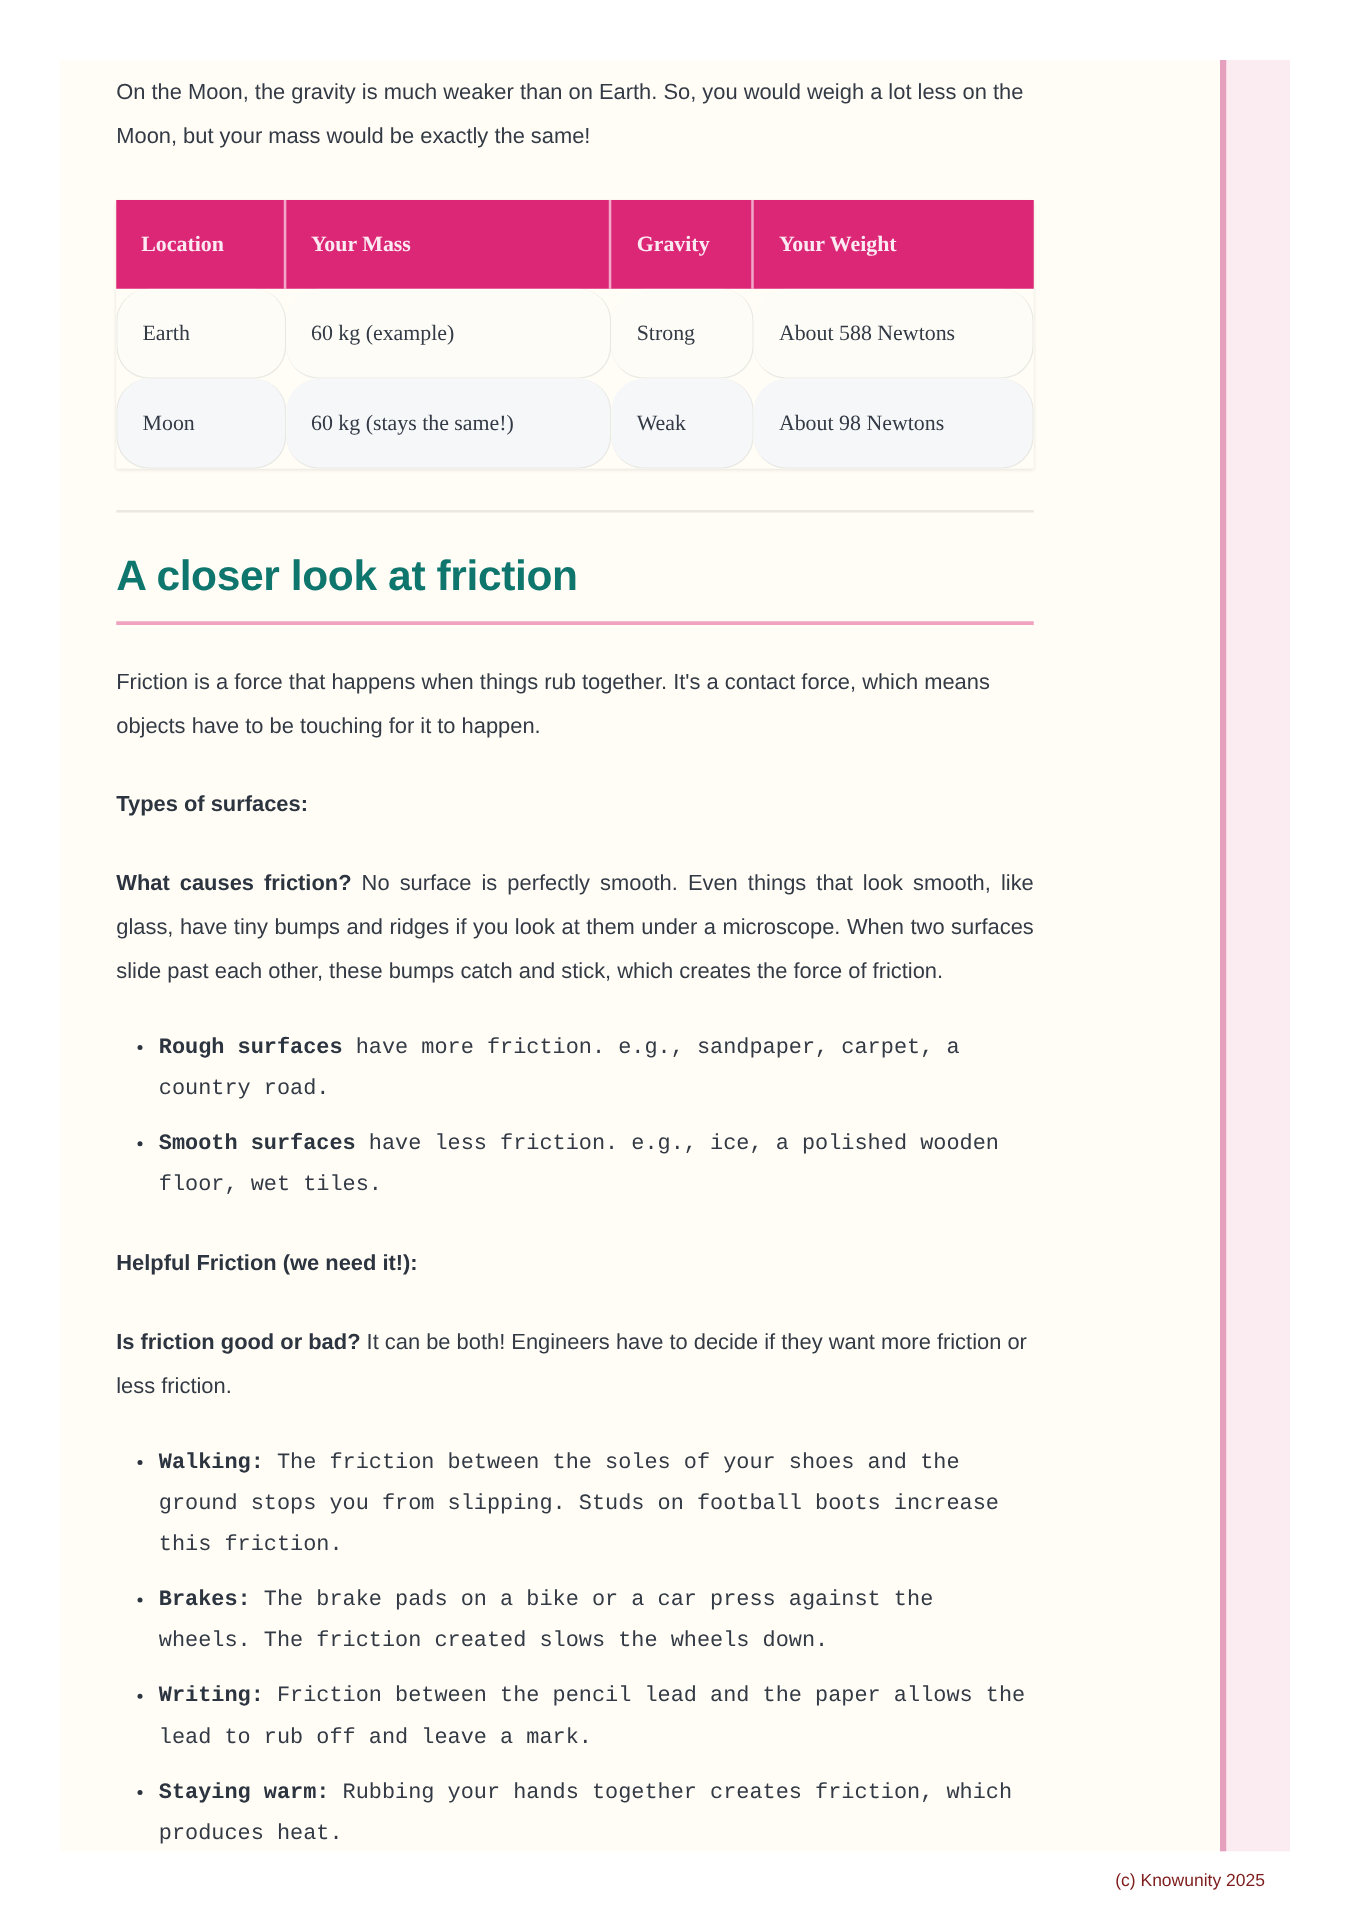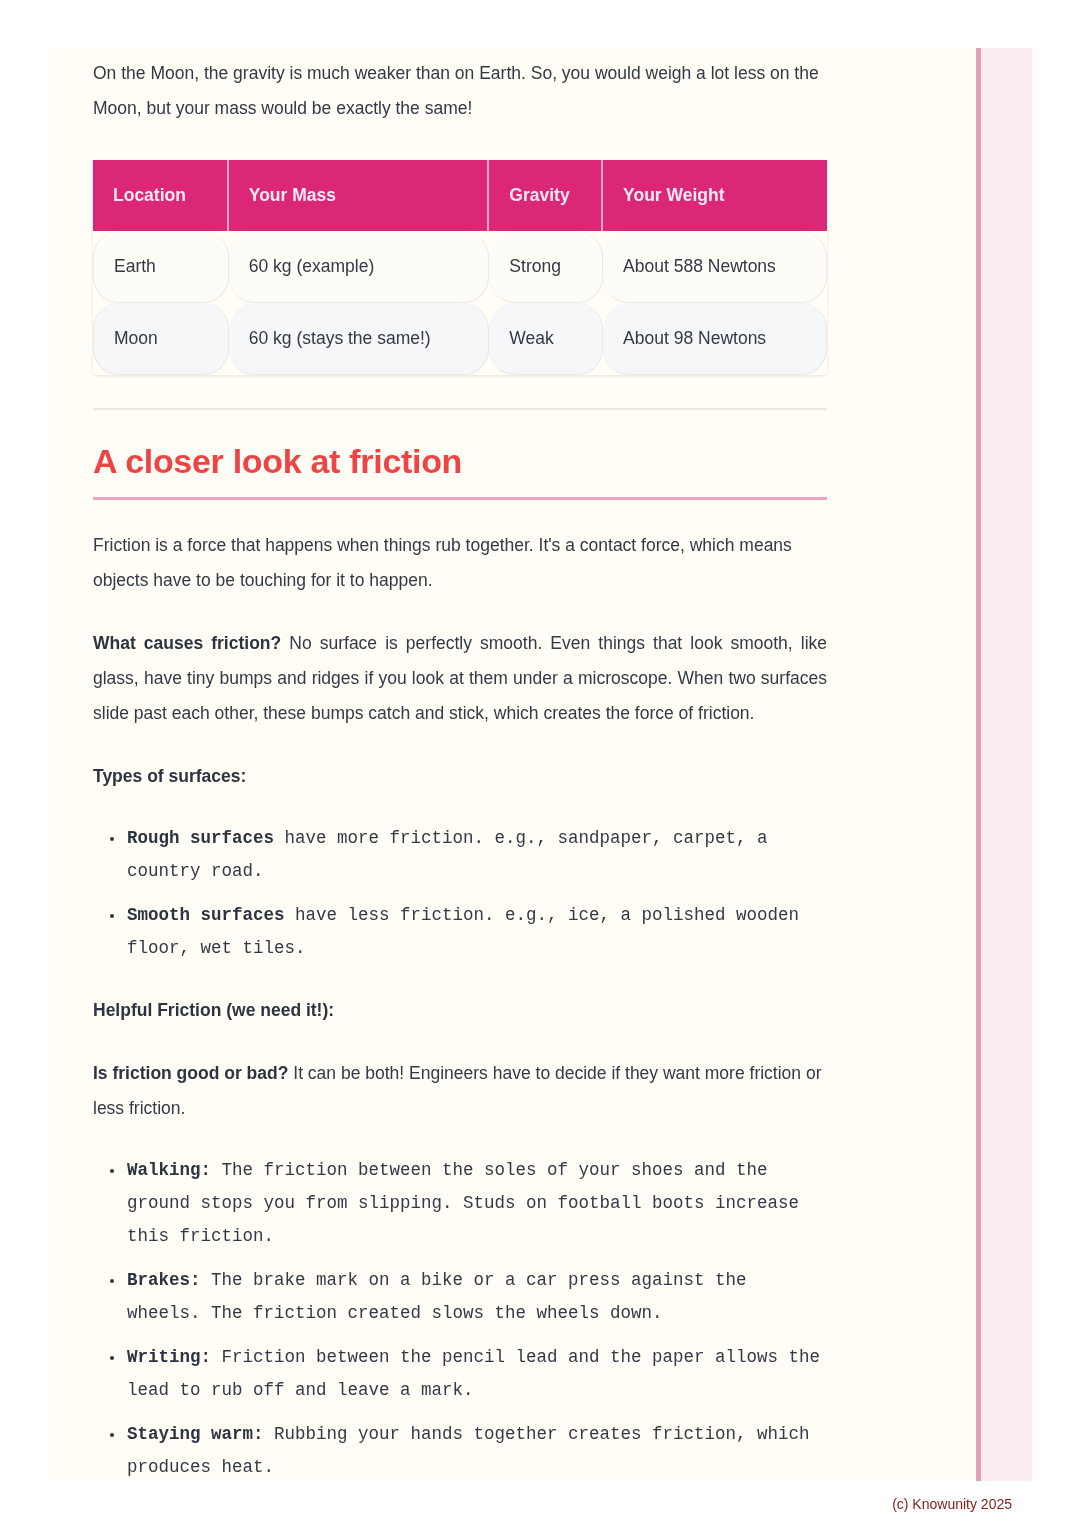--- a/index.html
+++ b/index.html
@@ -36,20 +36,21 @@
   .justified { text-align:justify; }
   b.lead { font-weight:700; color:#2c3440; }
 
   table.gravity-table {
     width:100%;
     border-collapse:separate;
     border-spacing:0;
     margin:34px 0 0 0;
     box-shadow:0 1px 3px rgba(60,60,60,0.12);
     border-radius:2px;
+    font-family:Liberation Serif, serif;
   }
   .gravity-table th {
     background:#dc2676;
     color:#fceaf3;
     font-size:17.5px;
     font-weight:700;
     text-align:left;
     padding:25px 20px;
     border-right:2px solid rgba(255,255,255,0.6);
   }
@@ -73,21 +74,21 @@
   hr.section-divider {
     border:none;
     border-top:2px solid #e9e8e3;
     margin:33px 0 30px 0;
   }
   h1.section-title {
     font-size:34px;
     line-height:42px;
     font-weight:700;
     letter-spacing:-0.3px;
-    color:#ef4444;
+    color:#0f766e;
     margin:18px 0 0 0;
   }
   .title-underline {
     height:3px;
     background:#efa3c0;
     margin:15px 0 27px 0;
   }
   ul.bullet-list {
     margin:28px 0;
     padding-left:32px;
@@ -150,36 +151,36 @@
       </tbody>
     </table>
 
     <hr class="section-divider">
 
     <h1 class="section-title">A closer look at friction</h1>
     <div class="title-underline"></div>
 
     <p class="body-text">Friction is a force that happens when things rub together. It's a contact force, which means objects have to be touching for it to happen.</p>
 
+    <p class="body-text"><b class="lead">Types of surfaces:</b></p>
+
     <p class="body-text justified"><b class="lead">What causes friction?</b><span> No surface is perfectly smooth. Even things that look smooth, like glass, have tiny bumps and ridges if you look at them under a microscope. When two surfaces slide past each other, these bumps catch and stick, which creates the force of friction.</span></p>
-
-    <p class="body-text"><b class="lead">Types of surfaces:</b></p>
 
     <ul class="bullet-list">
       <li><b class="lead">Rough surfaces</b><span> have more friction. e.g., sandpaper, carpet, a country road.</span></li>
       <li><b class="lead">Smooth surfaces</b><span> have less friction. e.g., ice, a polished wooden floor, wet tiles.</span></li>
     </ul>
 
     <p class="body-text"><b class="lead">Helpful Friction (we need it!):</b></p>
 
     <p class="body-text"><b class="lead">Is friction good or bad?</b><span> It can be both! Engineers have to decide if they want more friction or less friction.</span></p>
 
     <ul class="bullet-list">
       <li><b class="lead">Walking:</b><span> The friction between the soles of your shoes and the ground stops you from slipping. Studs on football boots increase this friction.</span></li>
-      <li><b class="lead">Brakes:</b><span> The brake mark on a bike or a car press against the wheels. The friction created slows the wheels down.</span></li>
+      <li><b class="lead">Brakes:</b><span> The brake pads on a bike or a car press against the wheels. The friction created slows the wheels down.</span></li>
       <li><b class="lead">Writing:</b><span> Friction between the pencil lead and the paper allows the lead to rub off and leave a mark.</span></li>
       <li><b class="lead">Staying warm:</b><span> Rubbing your hands together creates friction, which produces heat.</span></li>
     </ul>
 
   </div>
   <div class="pink-strip"></div>
 </div>
 
 <div class="watermark">(c) Knowunity 2025</div>
 

